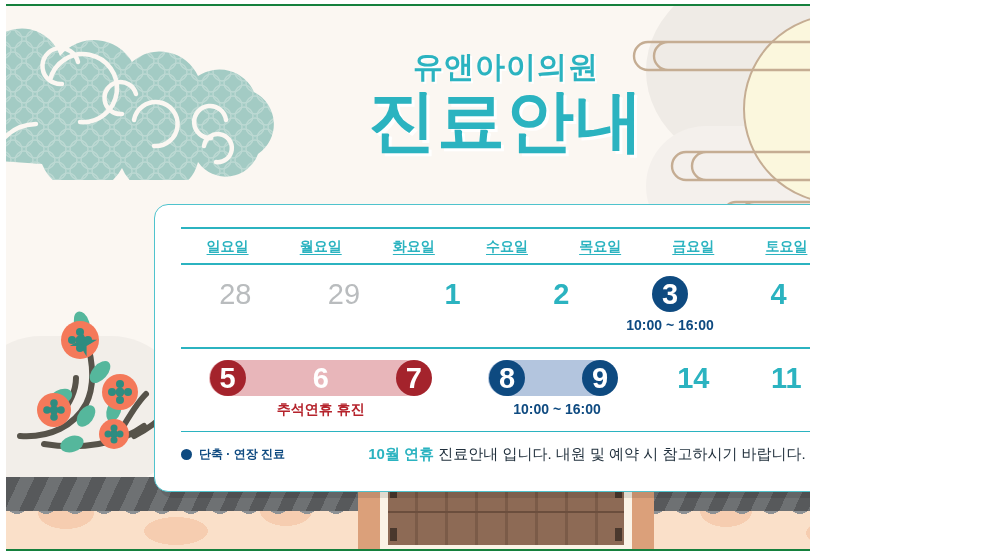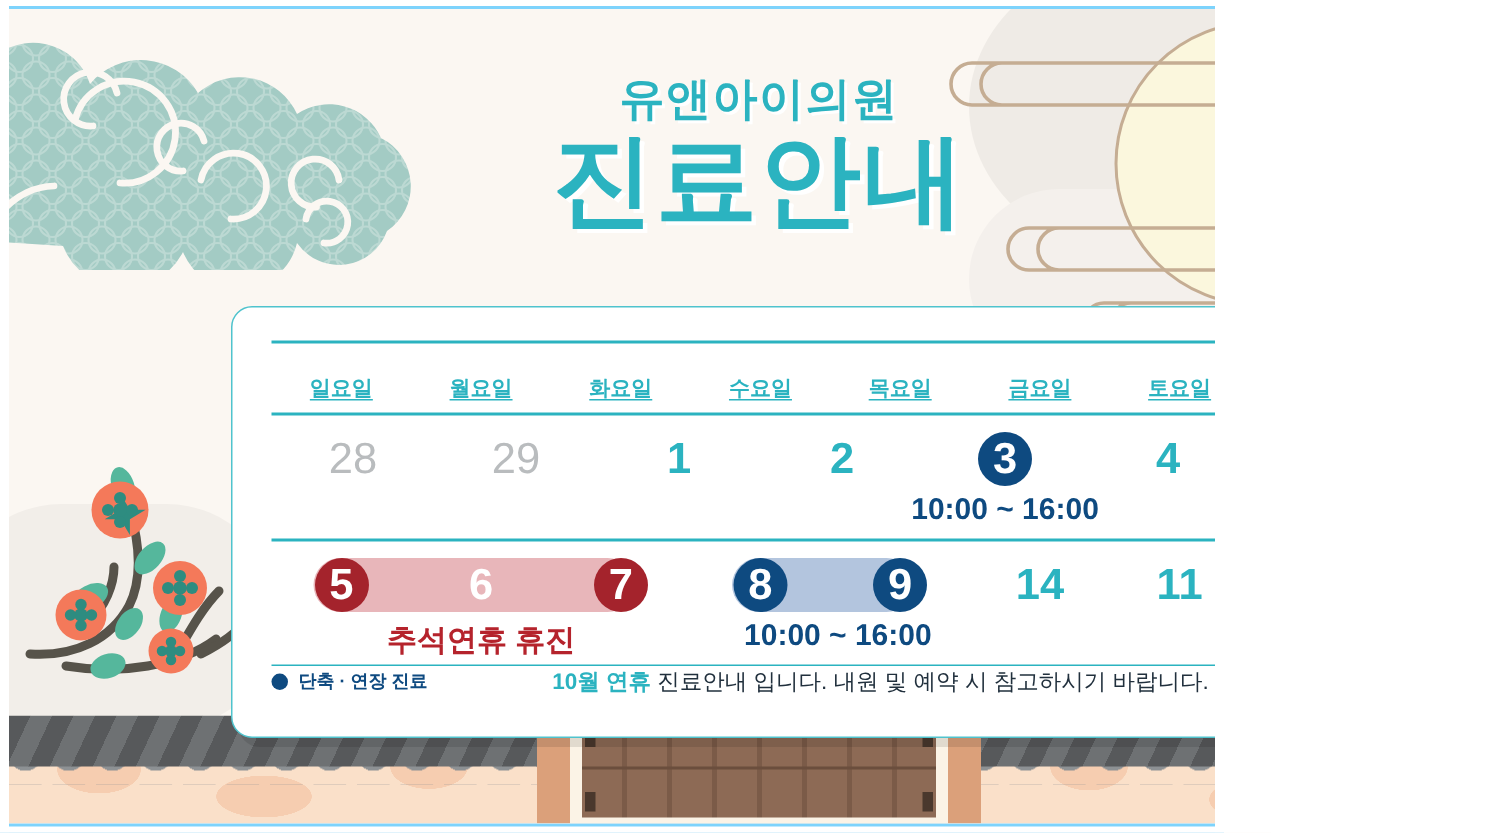--- a/index.html
+++ b/index.html
@@ -8,21 +8,21 @@
     width:1000px; height:555px;
     font-family:"Liberation Sans", "DejaVu Sans", sans-serif;
     background:#ffffff;
     overflow:hidden;
   }
 
   
   #poster {
     position:relative;
     width:816px; height:555px;
-    background:#7dd3fc;
+    background:#15803d;
     overflow:hidden;
   }
   .inner-bg {
     position:absolute;
     left:6px; top:6px; right:6px; bottom:6px;
     background:#fbf7f2;
     overflow:hidden;
   }
   
   .gutter-l { position:absolute; left:0; top:0; width:6px; height:555px; background:#ffffff; z-index:40;}
@@ -119,21 +119,21 @@
     border:1.5px solid #4fc3cd;
     border-radius:14px;
     box-shadow:5px 6px 0 rgba(0,0,0,.10);
     z-index:20;
   }
   .cal { position:absolute; left:26px; top:22px; width:652px; }
 
   .rule { height:2px; background:#2bb3c0; width:100%; }
   .rule.thin { height:1.5px; background:#2bb3c0; }
 
-  .dow-row { display:flex; padding:21px 0 7px; }
+  .dow-row { display:flex; padding:9px 0 7px; }
   .dow {
     flex:1 1 0; text-align:center;
     font-size:14px; font-weight:bold; color:#2bb3c0;
     text-decoration:underline; text-underline-offset:3px;
   }
 
   .week { position:relative; height:82px; }
   .cells { position:absolute; left:0; top:0; width:100%; display:flex; z-index:3; }
   .cell { flex:1 1 0; position:relative; height:82px; }
 
@@ -147,21 +147,21 @@
   .daynum.white { color:#ffffff; }
   .daynum.chip-navy {
     background:#0e4a80; color:#ffffff; border-radius:50%;
   }
   .daynum.chip-red {
     background:#a4232c; color:#ffffff; border-radius:50%;
   }
 
   .note {
     position:absolute; top:52px; left:50%; transform:translateX(-50%);
-    white-space:nowrap; font-size:20px; font-weight:bold;
+    white-space:nowrap; font-size:14px; font-weight:bold;
   }
   .note.navy { color:#0e4a80; }
   .note.red  { color:#b5232c; }
 
   
   .band { position:absolute; top:11px; height:36px; border-radius:18px; z-index:1; }
   .band.red  { background:#e8b6ba; }
   .band.blue { background:#b3c5de; }
 
   

